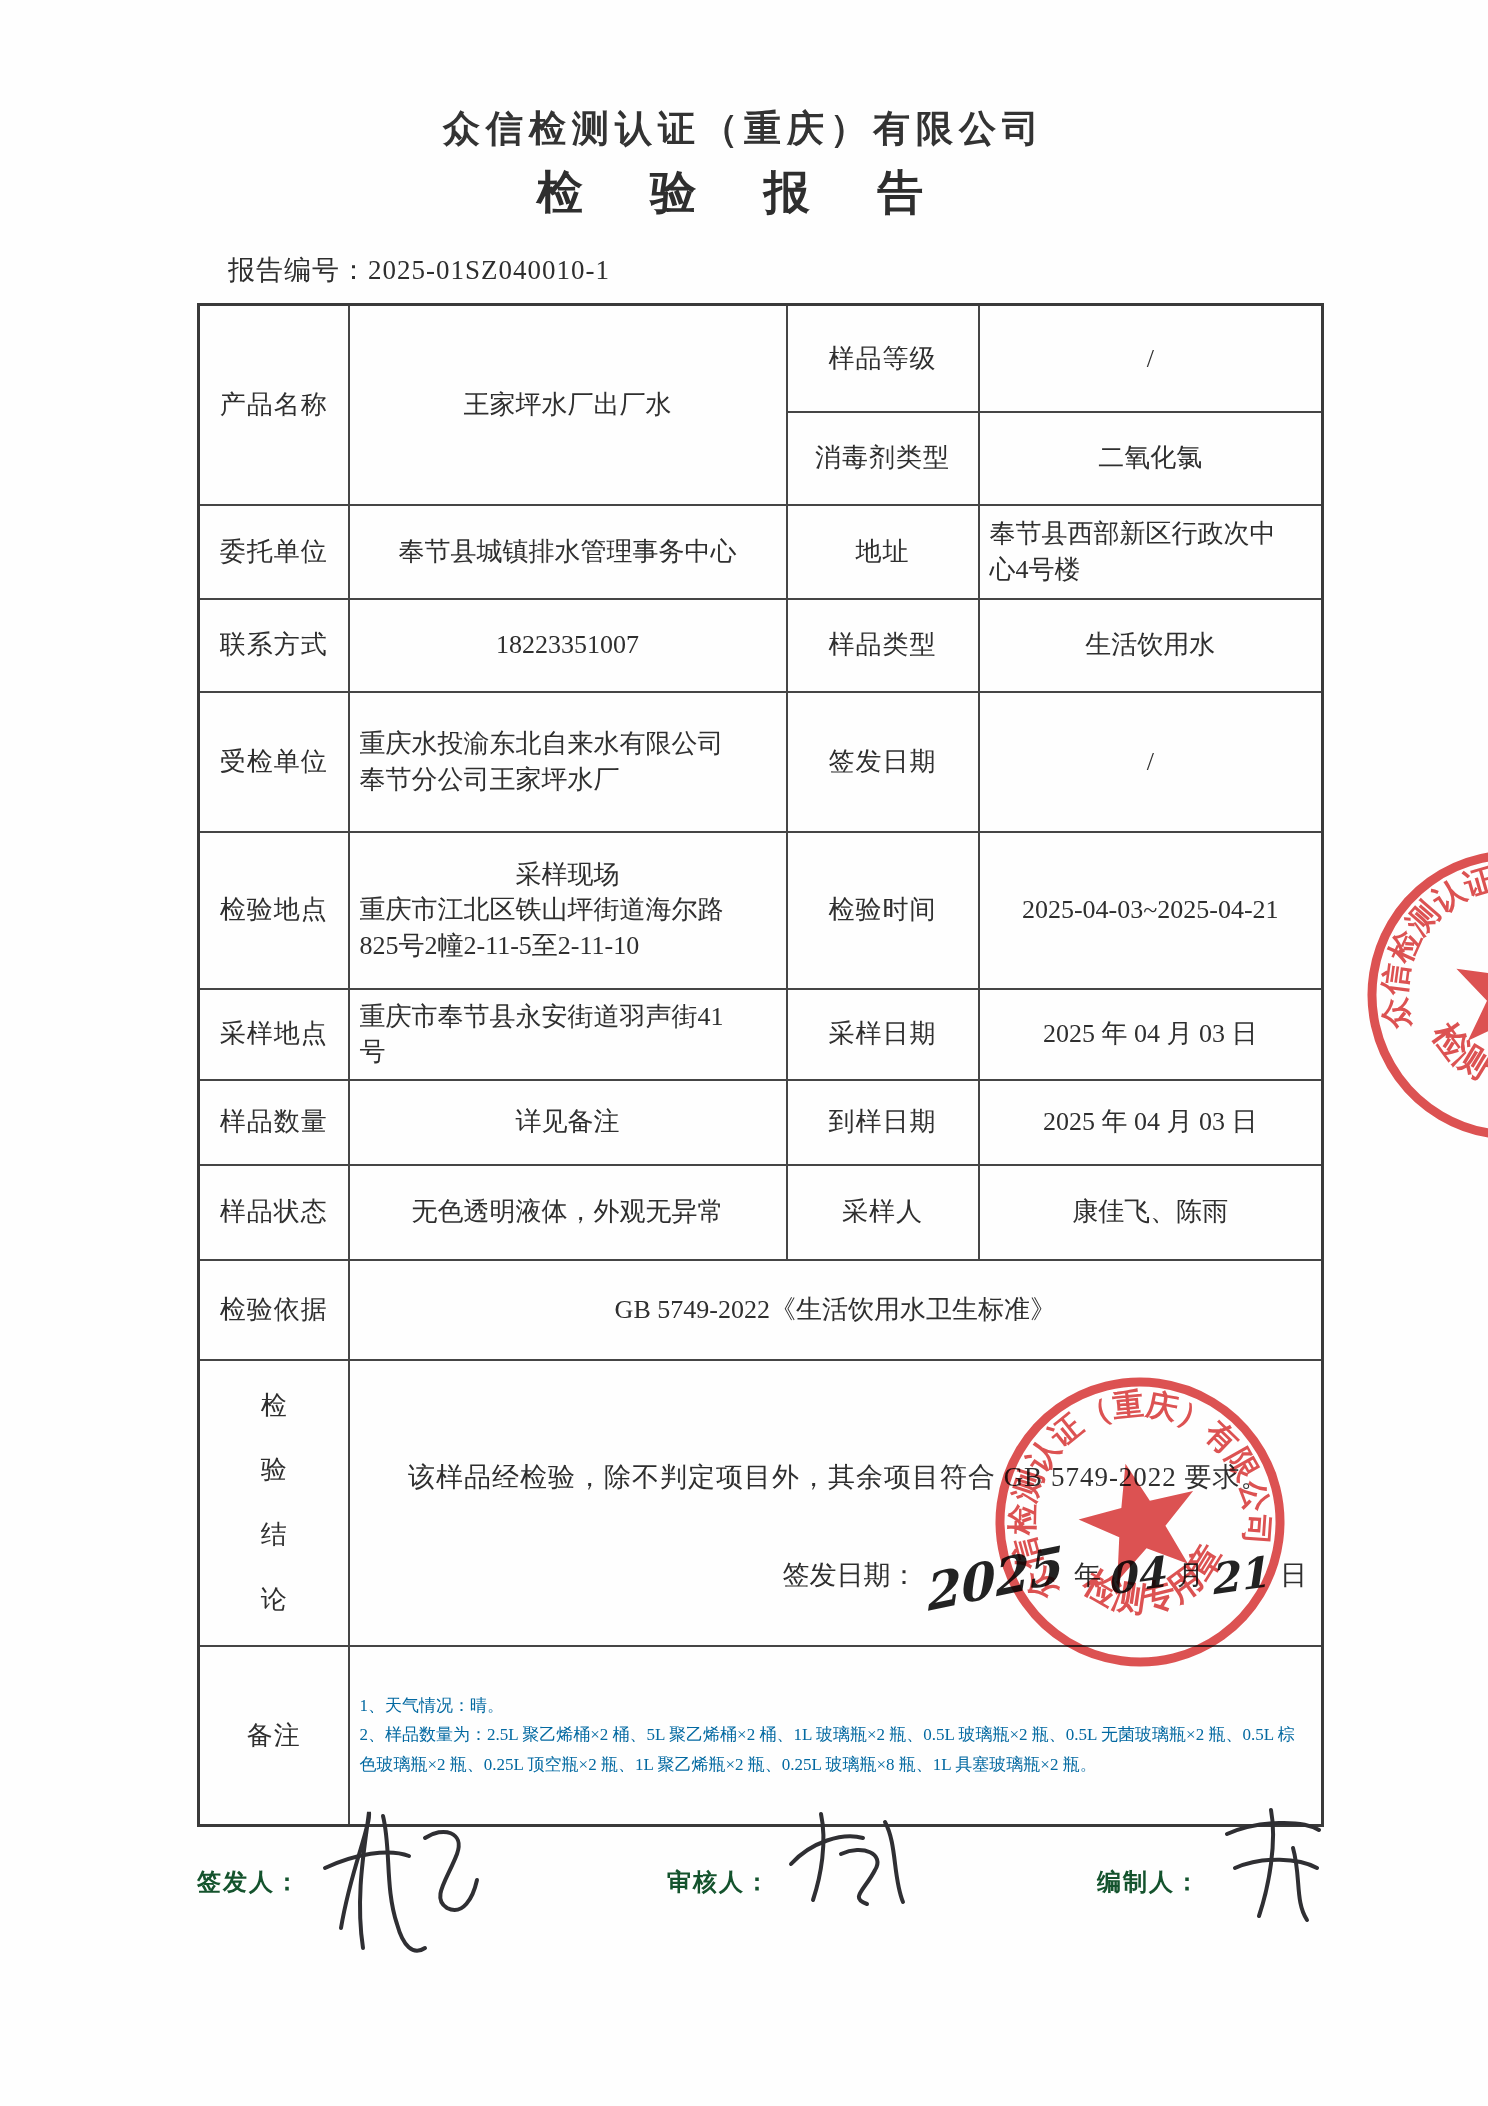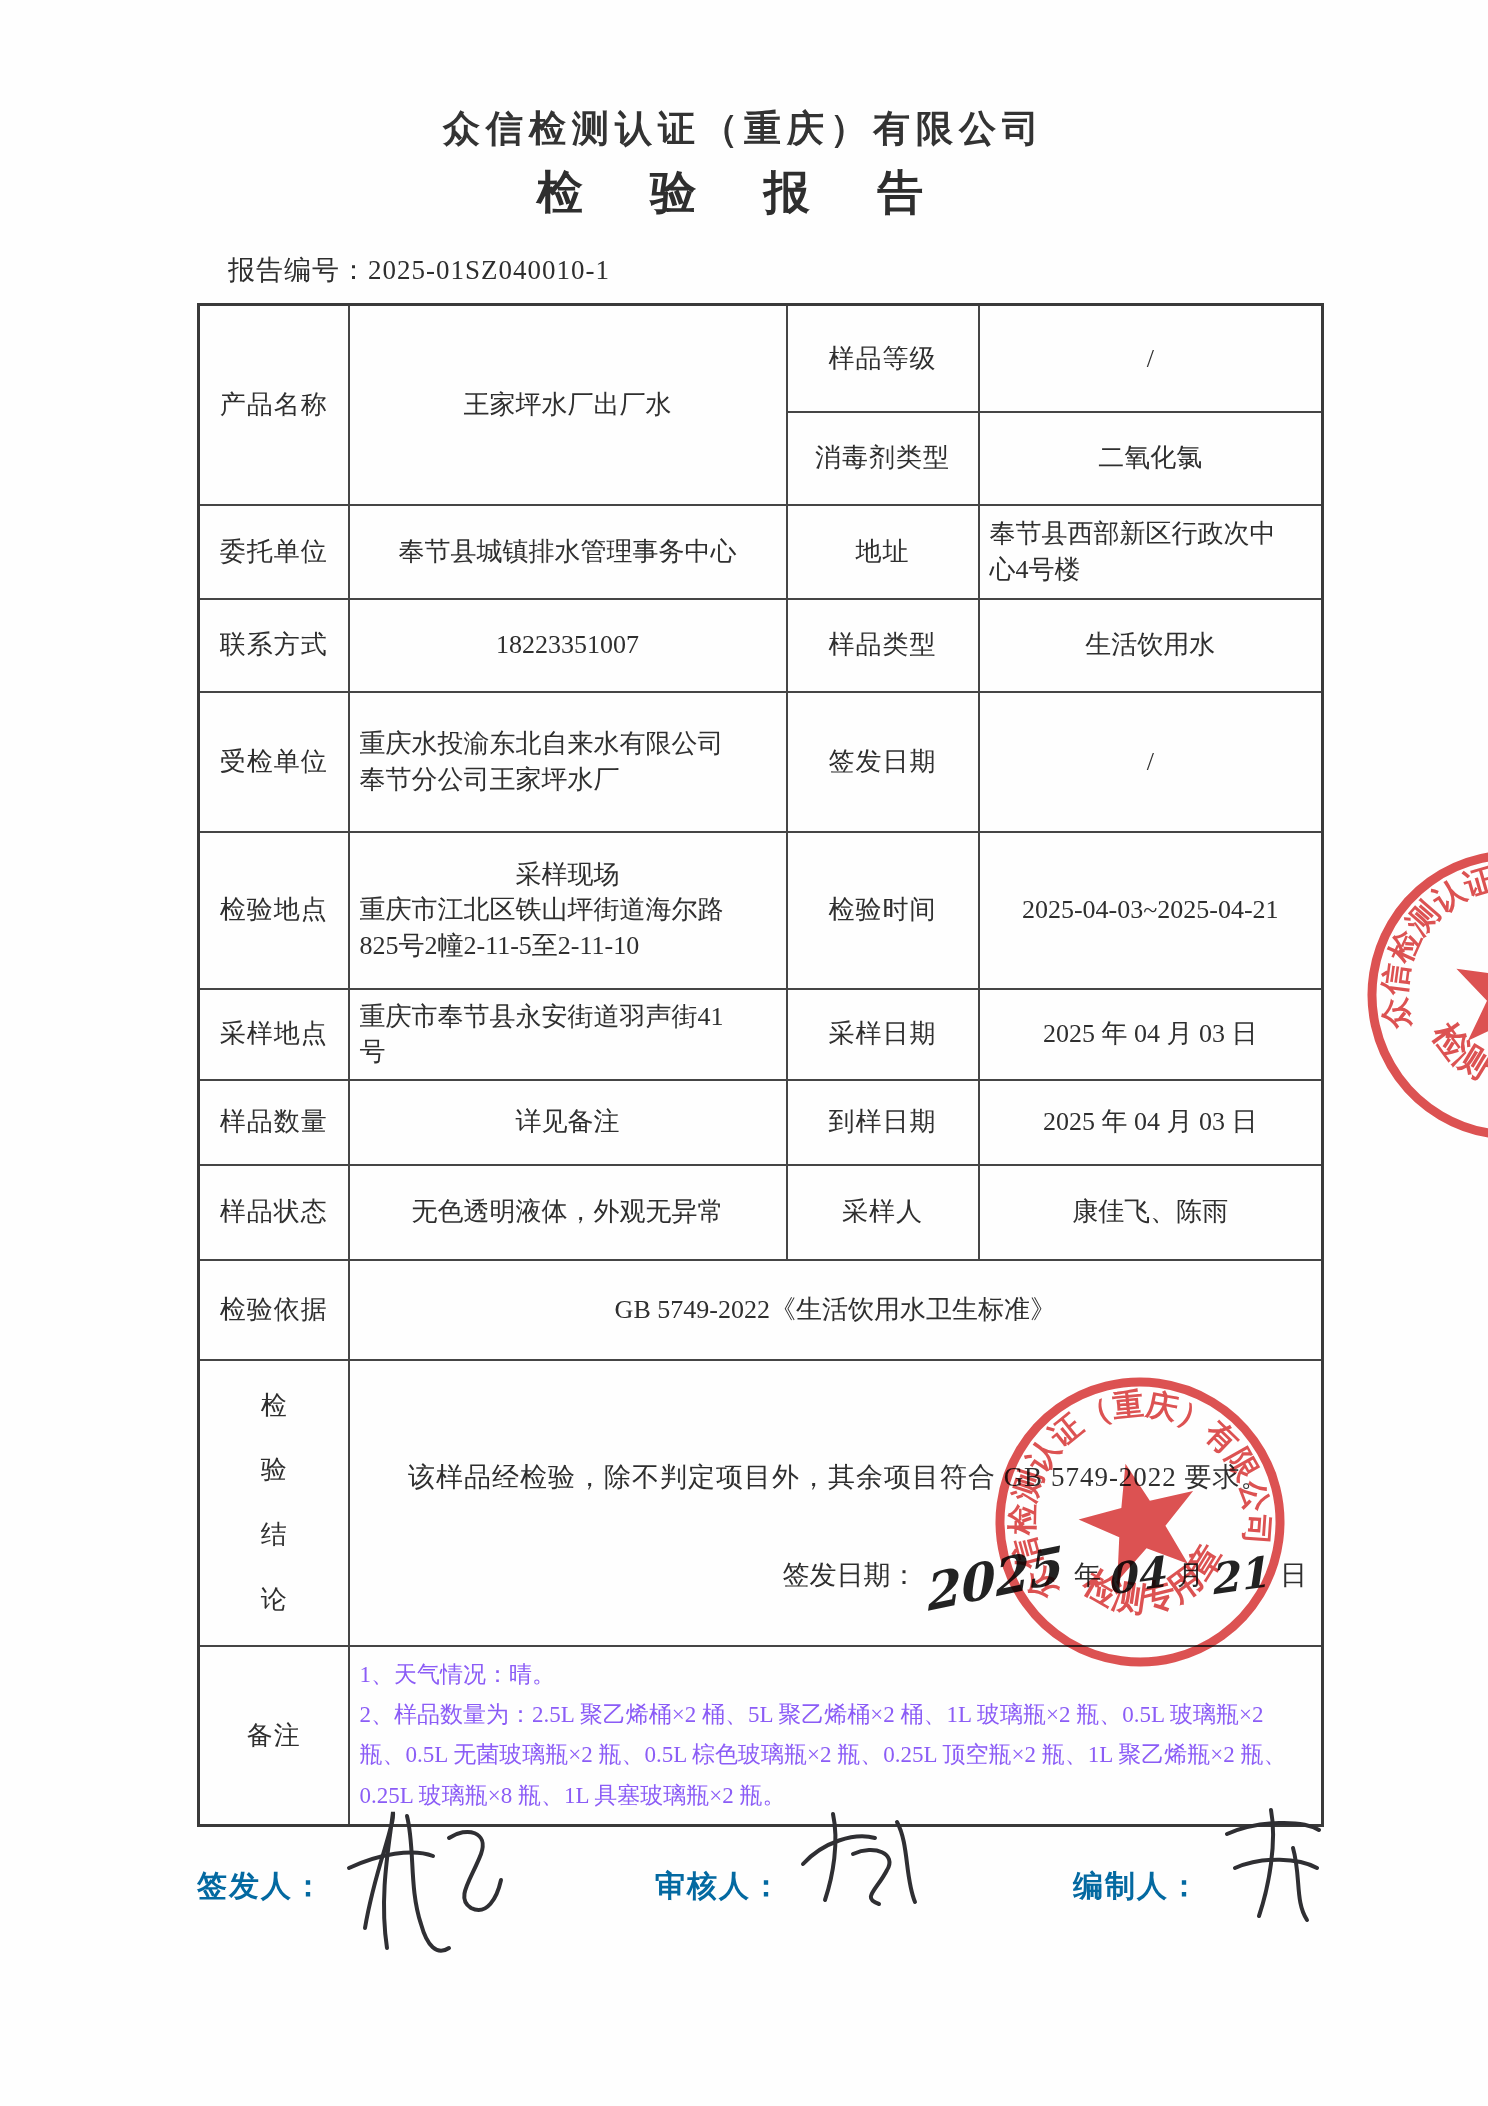--- a/index.html
+++ b/index.html
@@ -56,27 +56,27 @@
     font-size:27px;white-space:nowrap;
   }
   .hw{
     display:inline-block;font-family:"DejaVu Serif",serif;
     font-style:italic;font-weight:700;color:#222;
     font-size:42px;transform:rotate(-8deg) skewX(-6deg);
     margin:0 2px;vertical-align:-6px;
   }
   .hw-year{font-size:50px;transform:rotate(-12deg) skewX(-10deg);vertical-align:-12px;}
   td.remark-cell{text-align:left;vertical-align:middle;padding:14px 24px;}
-  .remark-line{font-size:23px;line-height:1.75;color:#8b5cf6;text-align:left;}
+  .remark-line{font-size:17px;line-height:1.75;color:#0369a1;text-align:left;}
   .sig-row{
     position:absolute;top:1856px;left:197px;width:1150px;
     display:flex;justify-content:space-between;
   }
   .sig-item{position:relative;display:flex;align-items:flex-start;}
-  .sig-label{font-size:30px;font-weight:700;letter-spacing:2px;color:#0369a1;white-space:nowrap;padding-top:10px;}
+  .sig-label{font-size:24px;font-weight:700;letter-spacing:2px;color:#14532d;white-space:nowrap;padding-top:10px;}
   .sig-scrawl{position:relative;top:-58px;margin-left:6px;}
   .page-num{
     position:absolute;top:1928px;left:0;width:100%;
     text-align:center;font-size:20px;letter-spacing:8px;color:#3c3c3c;
   }
   .stamp{position:absolute;mix-blend-mode:multiply;opacity:.88;}
   .stamp-main{top:1372px;left:990px;transform:rotate(-14deg);}
   .stamp-edge{top:845px;left:1362px;transform:rotate(9deg);}
 </style>
 </head>

